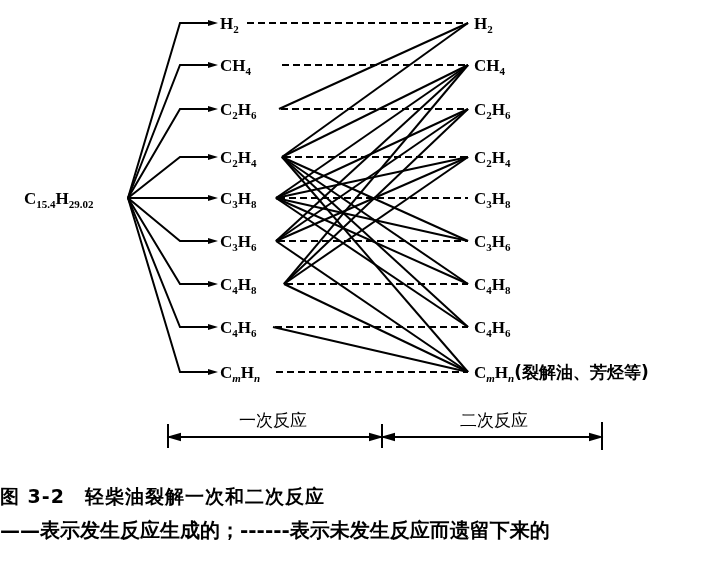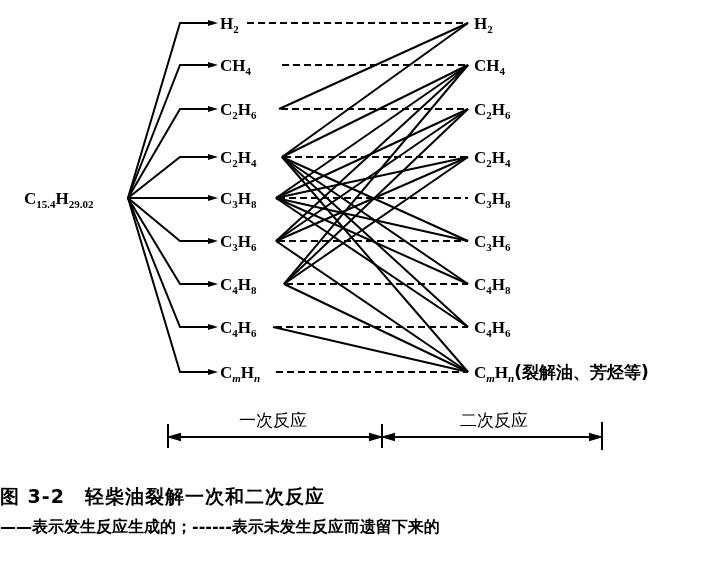--- a/index.html
+++ b/index.html
@@ -2,21 +2,21 @@
 <html><head>
 <meta charset="utf-8">
 <style>
   html, body { margin:0; padding:0; background:#ffffff; }
   body { width:717px; height:562px; position:relative; overflow:hidden; font-family:"DejaVu Serif", serif; color:#000; }
   #diagram { position:absolute; left:0; top:0; }
   .lbl { font-family:"Liberation Serif", "DejaVu Serif", serif; font-weight:bold; font-size:17px; }
   .sub { font-size:11px; }
   .caption { position:absolute; left:0; width:717px; text-align:left; font-family:"DejaVu Sans", sans-serif; font-weight:bold; color:#000; }
   #caption-title { top:484px; font-size:19px; letter-spacing:1px; }
-  #caption-legend { top:517px; font-size:16px; }
+  #caption-legend { top:517px; font-size:20px; }
   .zh { font-family:"DejaVu Sans", sans-serif; font-size:17px; }
 </style>
 </head>
 <body>
 
 <svg id="diagram" width="717" height="470" xmlns="http://www.w3.org/2000/svg">
   <g id="primary-arrows" stroke="#000" stroke-width="2" fill="none">
       <polyline points="128,198 180,23 210,23"></polyline>
       <polygon points="218,23 208,20 208,26" fill="#000" stroke="none"></polygon>
       <polyline points="128,198 180,65 210,65"></polyline>

